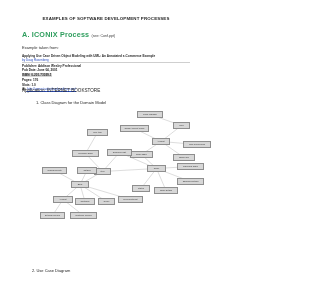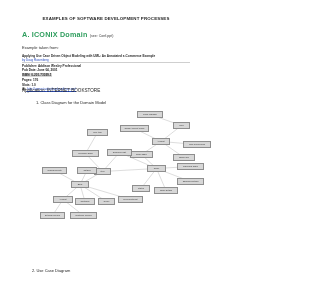--- a/index.html
+++ b/index.html
@@ -147,21 +147,21 @@
   }
 </style>
 </head>
 <body>
 
 <div class="page">
 
   <div class="doc-title">EXAMPLES OF SOFTWARE DEVELOPMENT PROCESSES</div>
 
   <div class="section-heading">
-    <span>A. ICONIX Domain</span>
+    <span>A. ICONIX Process</span>
     <span class="note">(see: Conf.ppt)</span>
   </div>
 
   <div class="example-line">Example taken from:</div>
 
   <div class="citation">
     <span class="cite-title">Applying Use Case Driven Object Modeling with UML: An Annotated e-Commerce Example</span>
     <span class="cite-by">by Doug Rosenberg</span>
   </div>
 

